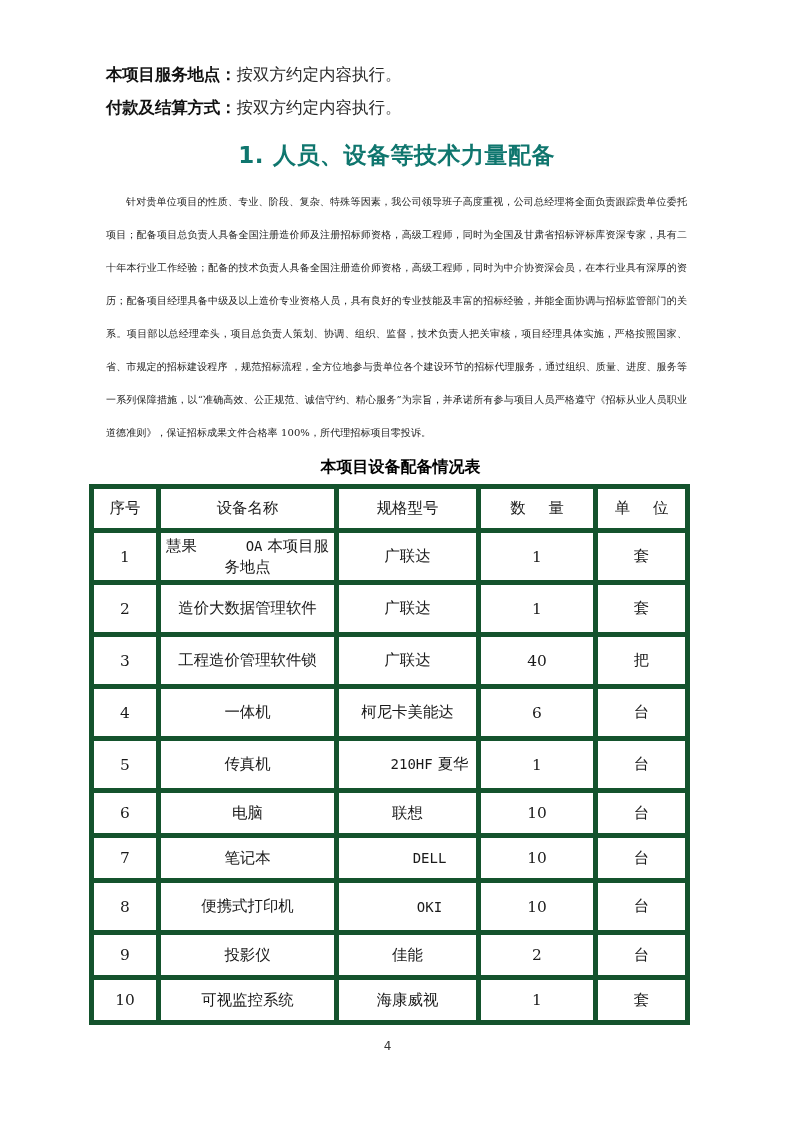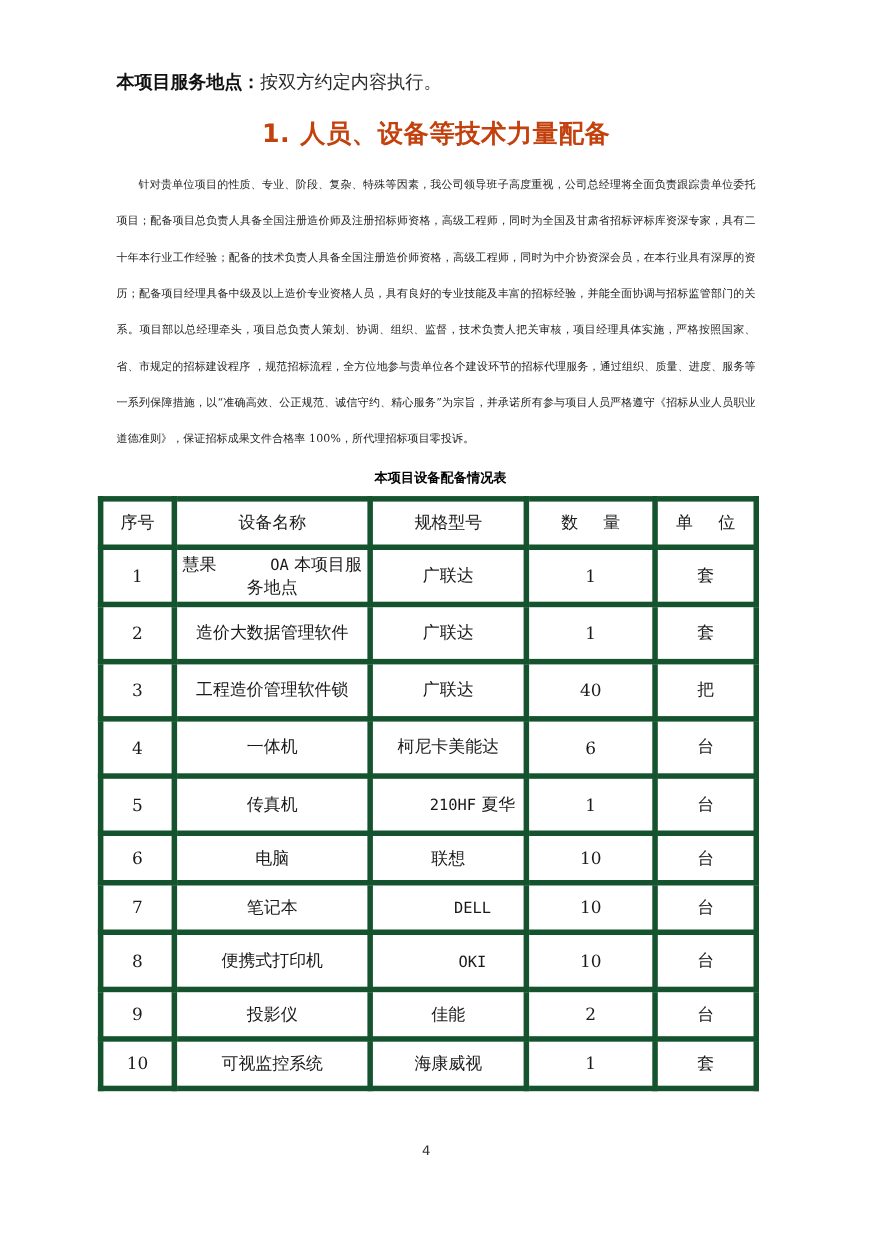--- a/index.html
+++ b/index.html
@@ -52,21 +52,21 @@
 
   
   .section-heading {
     margin-top: 14px;
     text-align: center;
     font-family: "DejaVu Sans", "Liberation Sans", sans-serif;
     font-weight: bold;
     font-size: 23px;
     line-height: 34px;
     letter-spacing: 0.5px;
-    color: #c2410c;
+    color: #0f766e;
   }
   .section-heading .num {
     margin-right: 9px;
   }
 
   
   .body-para {
     margin-top: 13px;
     font-size: 10px;
     line-height: 33px;
@@ -76,21 +76,21 @@
     color: #222222;
     letter-spacing: 0.1px;
   }
 
   
   .table-caption {
     margin-top: 5px;
     text-align: center;
     font-family: "DejaVu Sans", "Liberation Sans", sans-serif;
     font-weight: bold;
-    font-size: 12px;
+    font-size: 16px;
     line-height: 26px;
     color: #000000;
     
     padding-left: 8px;
   }
 
   
   .equip-table {
     margin-top: 4px;
     margin-left: -17px;       
@@ -143,20 +143,23 @@
 </head>
 <body>
 
 <div class="page">
   <div class="content">
 
     <div class="label-line">
       <span class="lbl">本项目服务地点：</span><span class="val">按双方约定内容执行。</span>
     </div>
 
+    <div class="label-line">
+      <span class="lbl">付款及结算方式：</span><span class="val">按双方约定内容执行。</span>
+    </div>
 
     <div class="section-heading">
       <span class="num">1.</span><span>人员、设备等技术力量配备</span>
     </div>
 
     <div class="body-para">针对贵单位项目的性质、专业、阶段、复杂、特殊等因素，我公司领导班子高度重视，公司总经理将全面负责跟踪贵单位委托项目；配备项目总负责人具备全国注册造价师及注册招标师资格，高级工程师，同时为全国及甘肃省招标评标库资深专家，具有二十年本行业工作经验；配备的技术负责人具备全国注册造价师资格，高级工程师，同时为中介协资深会员，在本行业具有深厚的资历；配备项目经理具备中级及以上造价专业资格人员，具有良好的专业技能及丰富的招标经验，并能全面协调与招标监管部门的关系。项目部以总经理牵头，项目总负责人策划、协调、组织、监督，技术负责人把关审核，项目经理具体实施，严格按照国家、省、市规定的招标建设程序 ，规范招标流程，全方位地参与贵单位各个建设环节的招标代理服务，通过组织、质量、进度、服务等一系列保障措施，以“准确高效、公正规范、诚信守约、精心服务”为宗旨，并承诺所有参与项目人员严格遵守《招标从业人员职业道德准则》，保证招标成果文件合格率 100%，所代理招标项目零投诉。</div>
 
     <div class="table-caption">本项目设备配备情况表</div>
 
     <table class="equip-table">

